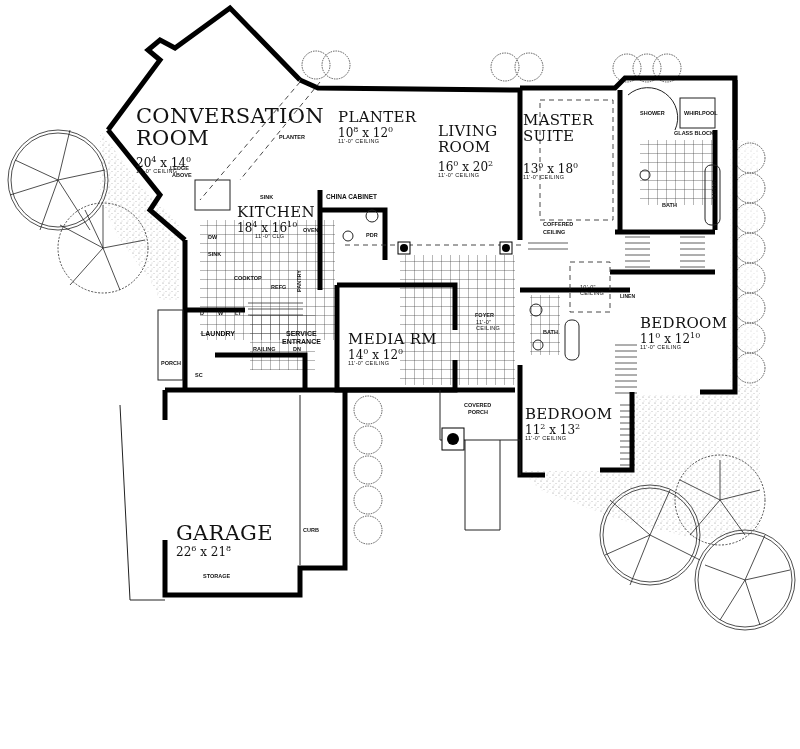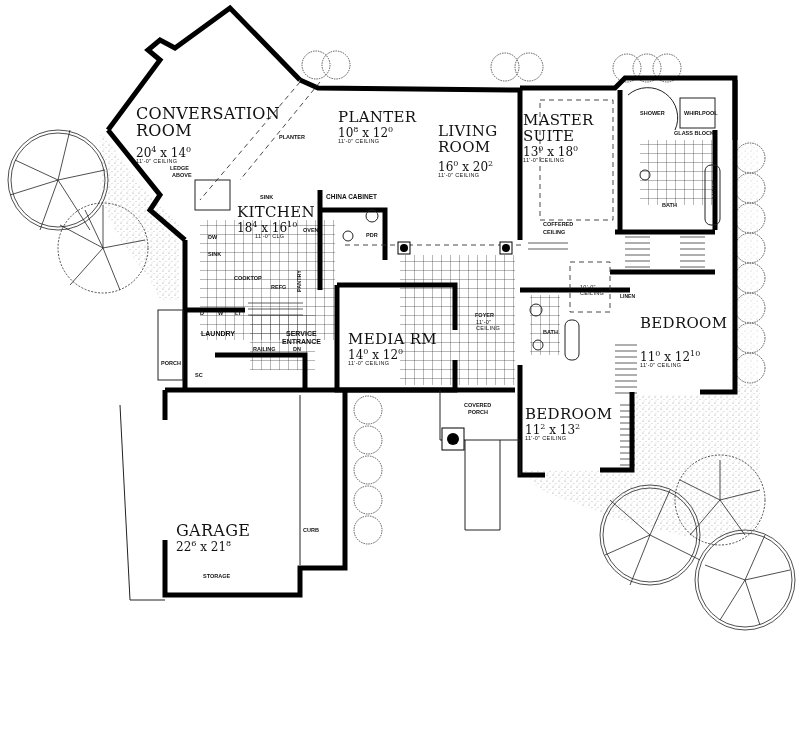--- a/index.html
+++ b/index.html
@@ -1,20 +1,20 @@
 <!DOCTYPE html>
 <html><head>
 <meta charset="utf-8">
 <style>
   html, body { margin: 0; padding: 0; background: #ffffff; }
   body { width: 800px; height: 749px; overflow: hidden; position: relative; font-family: "DejaVu Serif", serif; color: #111; }
   #plan { position: absolute; left: 0; top: 0; width: 800px; height: 749px; }
   .lbl { position: absolute; white-space: nowrap; line-height: 1; }
   .room-name { font-family: "DejaVu Serif", serif; font-size: 15px; letter-spacing: 0.3px; }
-  .room-name.lg { font-size: 16px; }
+  .room-name.lg { font-size: 21px; }
   .dim { font-family: "DejaVu Serif", serif; font-size: 12px; }
   .dim sup { font-size: 8px; vertical-align: 5px; }
   .ceil { font-family: "Liberation Sans", sans-serif; font-size: 5.5px; letter-spacing: 0.3px; }
   .small { font-family: "Liberation Sans", sans-serif; font-size: 7px; font-weight: bold; }
   .tiny { font-family: "Liberation Sans", sans-serif; font-size: 5.5px; font-weight: bold; }
   .room-block { position: absolute; }
 </style>
 </head>
 <body>
 
@@ -193,39 +193,39 @@
 <div class="room-block" style="left:438px;top:124px;">
   <div class="lbl room-name" style="position:relative;">LIVING</div>
   <div class="lbl room-name" style="position:relative;margin-top:1px;">ROOM</div>
   <div class="lbl dim" style="position:relative;margin-top:5px;"><span>16</span><sup>0</sup> x <span>20</span><sup>2</sup></div>
   <div class="lbl ceil" style="position:relative;">11'-0" CEILING</div>
 </div>
 
 <div class="room-block" style="left:523px;top:113px;">
   <div class="lbl room-name" style="position:relative;">MASTER</div>
   <div class="lbl room-name" style="position:relative;margin-top:1px;">SUITE</div>
-  <div class="lbl dim" style="position:relative;margin-top:1px;"><span>13</span><sup>0</sup> x <span>18</span><sup>0</sup></div>
+  <div class="lbl dim" style="position:relative;margin-top:18px;"><span>13</span><sup>0</sup> x <span>18</span><sup>0</sup></div>
   <div class="lbl ceil" style="position:relative;">11'-0" CEILING</div>
 </div>
 
 <div class="room-block" style="left:237px;top:205px;">
   <div class="lbl room-name" style="position:relative;">KITCHEN</div>
   <div class="lbl dim" style="position:relative;margin-top:1px;"><span>18</span><sup>4</sup> x <span>16</span><sup>10</sup></div>
   <div class="lbl ceil" style="position:relative;margin-left:18px;">11'-0" CLG</div>
 </div>
 
 <div class="room-block" style="left:348px;top:332px;">
   <div class="lbl room-name" style="position:relative;">MEDIA  RM</div>
   <div class="lbl dim" style="position:relative;margin-top:1px;"><span>14</span><sup>0</sup> x <span>12</span><sup>0</sup></div>
   <div class="lbl ceil" style="position:relative;">11'-0" CEILING</div>
 </div>
 
 <div class="room-block" style="left:640px;top:316px;">
   <div class="lbl room-name" style="position:relative;">BEDROOM</div>
-  <div class="lbl dim" style="position:relative;margin-top:19px;"><span>11</span><sup>0</sup> x <span>12</span><sup>10</sup></div>
+  <div class="lbl dim" style="position:relative;margin-top:1px;"><span>11</span><sup>0</sup> x <span>12</span><sup>10</sup></div>
   <div class="lbl ceil" style="position:relative;">11'-0" CEILING</div>
 </div>
 
 <div class="room-block" style="left:525px;top:407px;">
   <div class="lbl room-name" style="position:relative;">BEDROOM</div>
   <div class="lbl dim" style="position:relative;margin-top:1px;"><span>11</span><sup>2</sup> x <span>13</span><sup>2</sup></div>
   <div class="lbl ceil" style="position:relative;">11'-0" CEILING</div>
 </div>
 
 <div class="room-block" style="left:176px;top:523px;">

